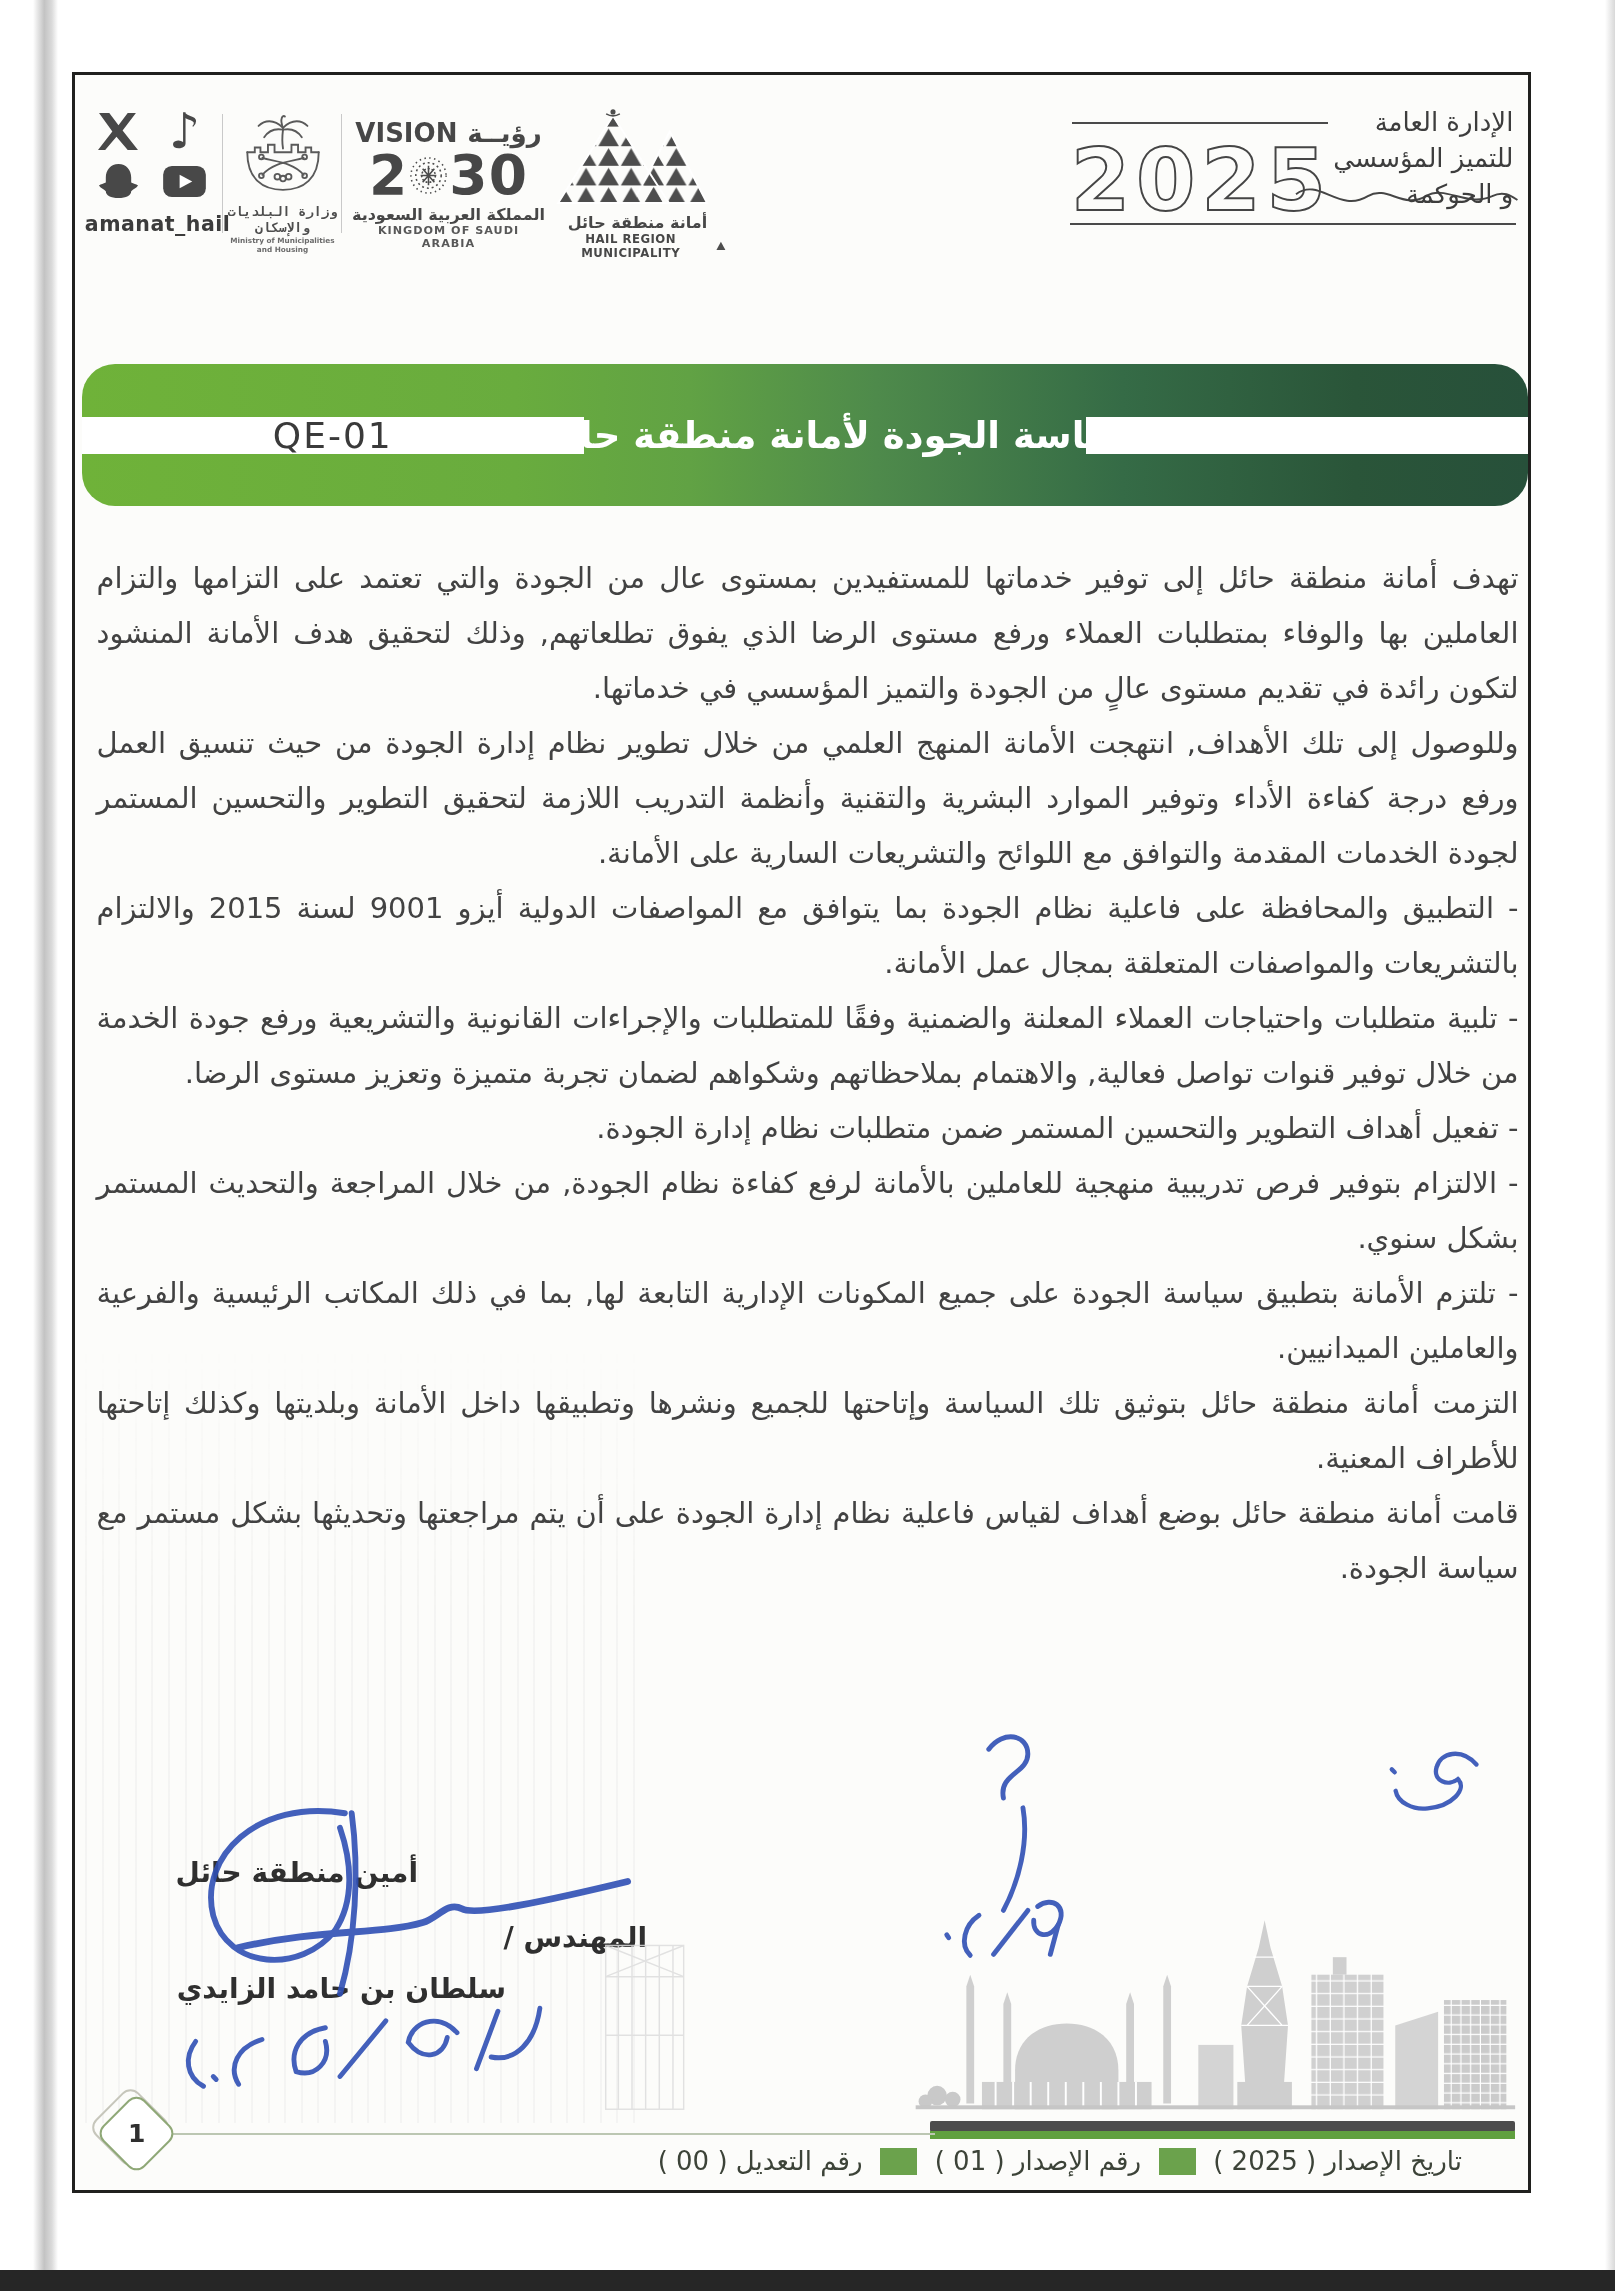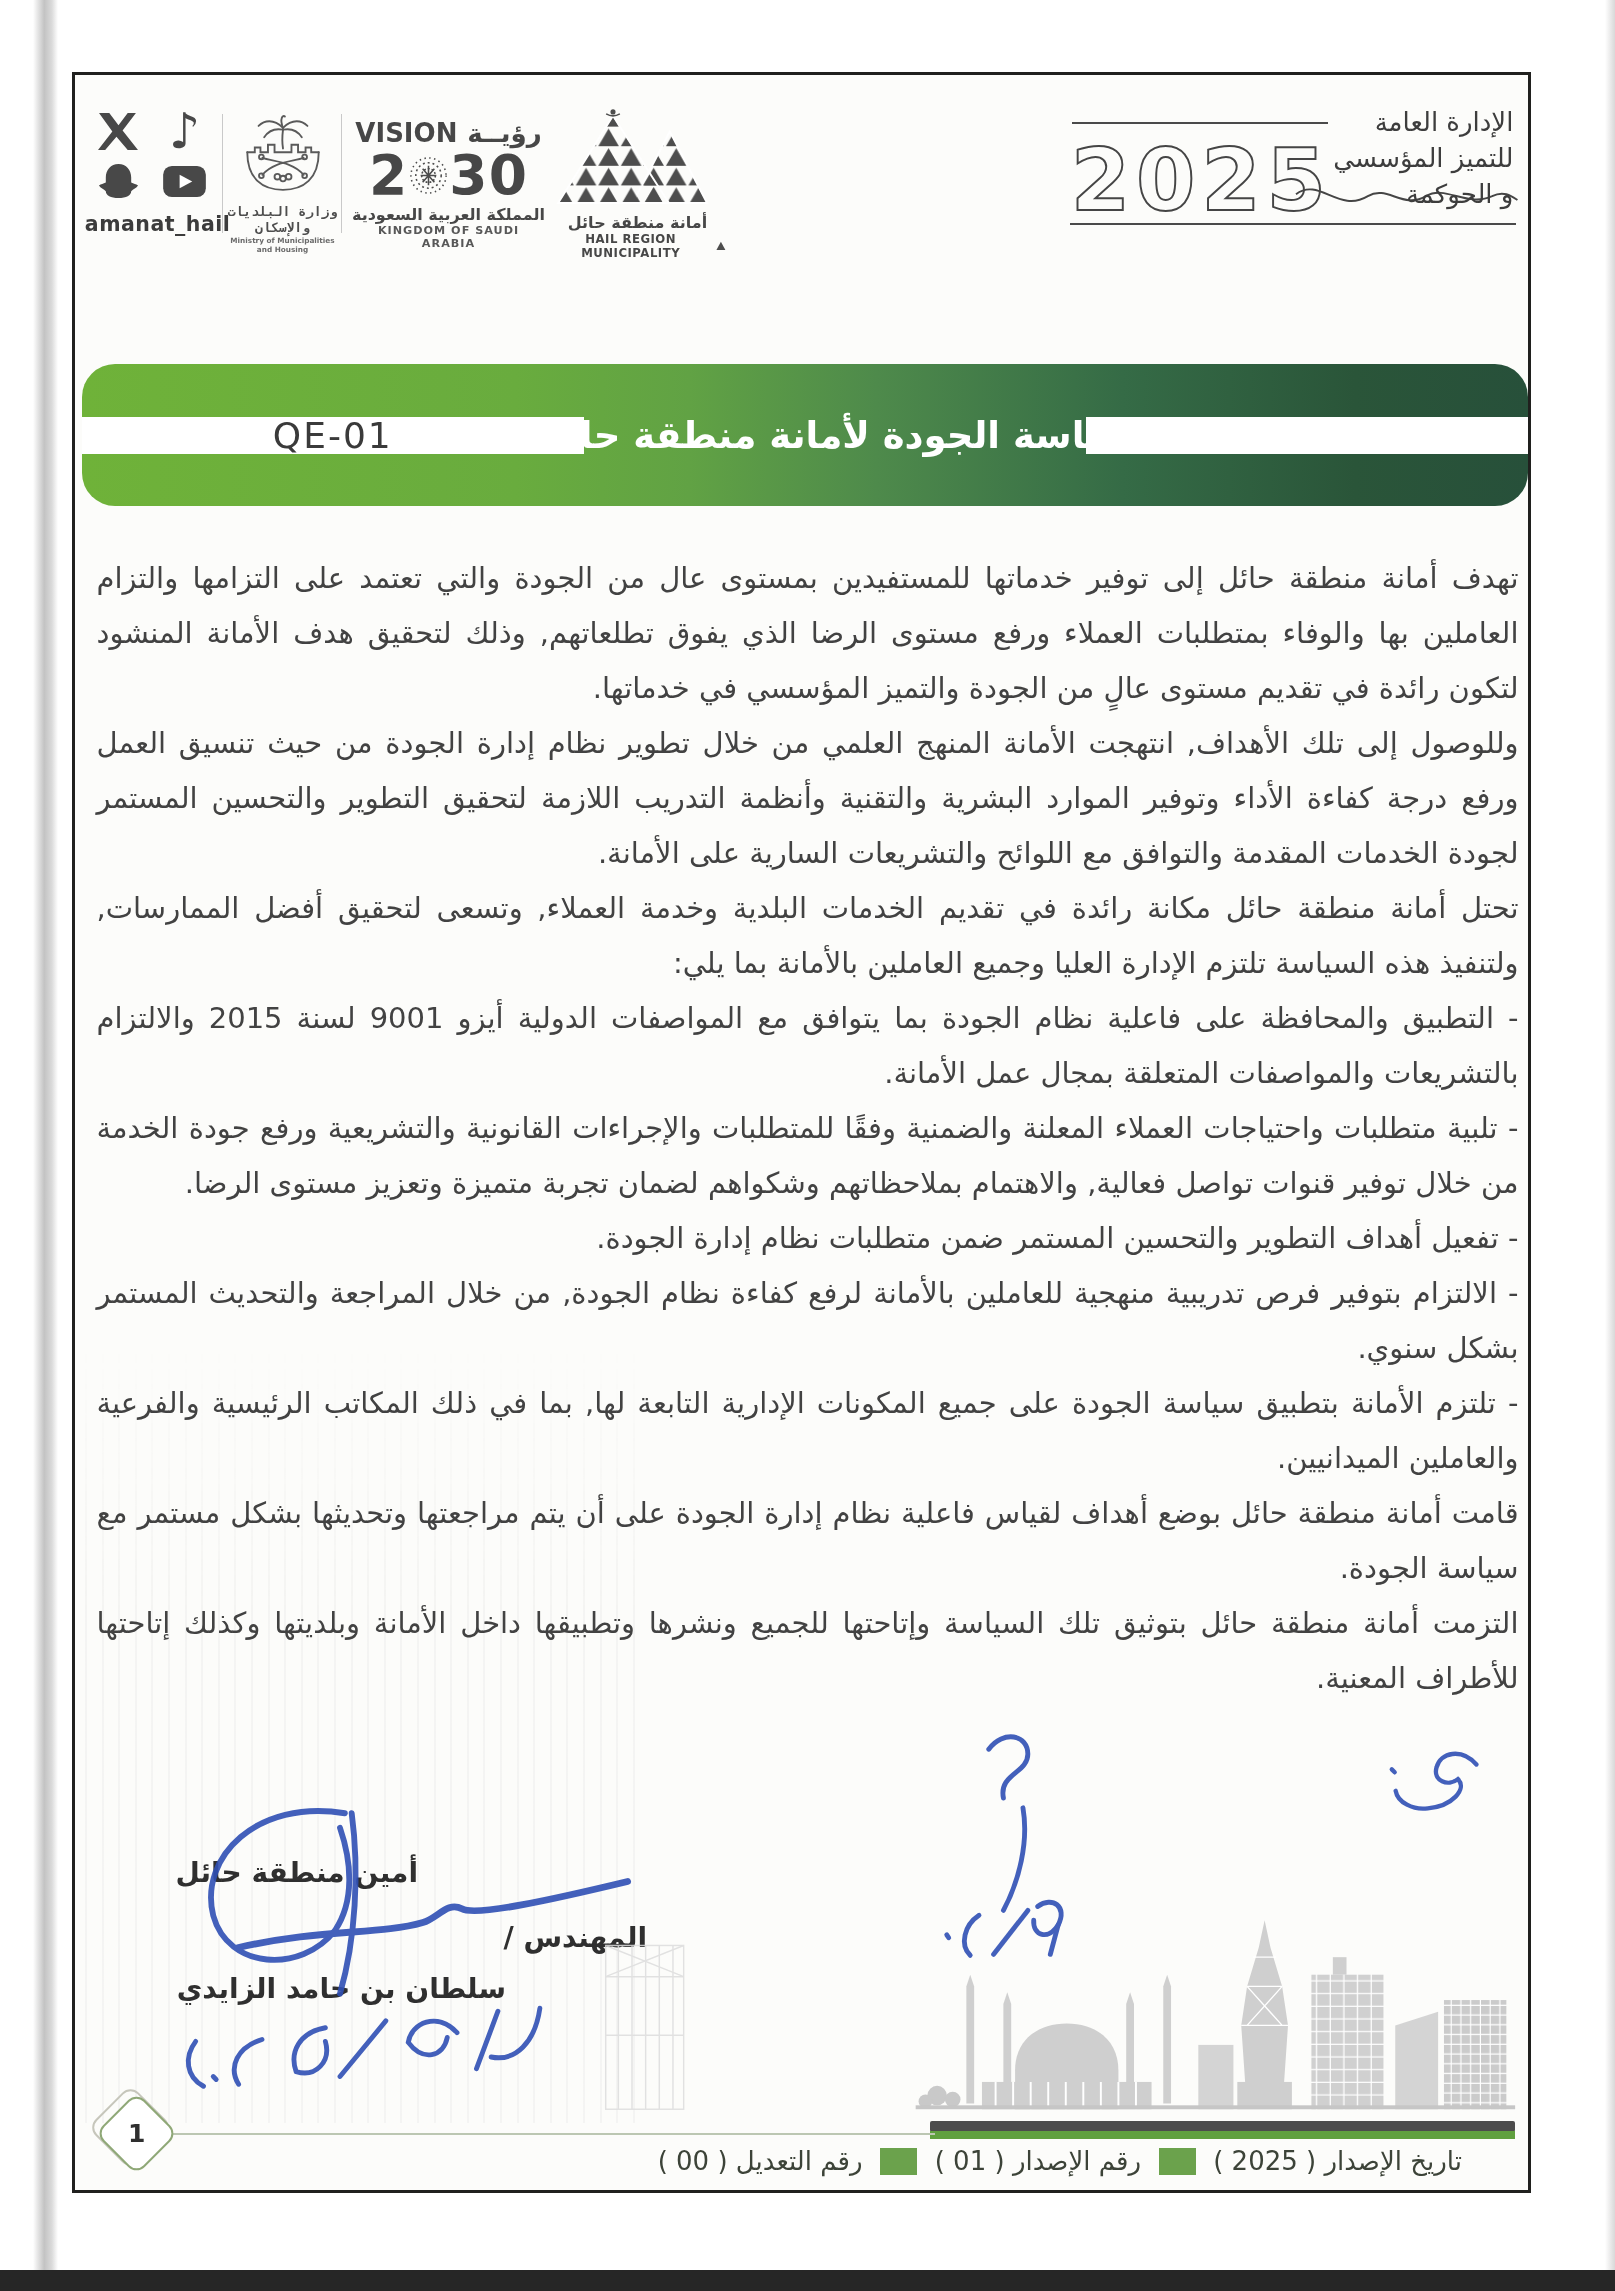--- a/index.html
+++ b/index.html
@@ -190,28 +190,27 @@
       <span class="doc-code">QE-01</span>
     </div>
     <div class="strip strip-right"></div>
     <div class="banner-title">سياسة الجودة لأمانة منطقة حائل</div>
 
     <div class="sketch"></div>
 
     <div class="bodytext">
       <div class="para">تهدف أمانة منطقة حائل إلى توفير خدماتها للمستفيدين بمستوى عال من الجودة والتي تعتمد على التزامها والتزام العاملين بها والوفاء بمتطلبات العملاء ورفع مستوى الرضا الذي يفوق تطلعاتهم, وذلك لتحقيق هدف الأمانة المنشود لتكون رائدة في تقديم مستوى عالٍ من الجودة والتميز المؤسسي في خدماتها.</div>
       <div class="para">وللوصول إلى تلك الأهداف, انتهجت الأمانة المنهج العلمي من خلال تطوير نظام إدارة الجودة من حيث تنسيق العمل ورفع درجة كفاءة الأداء وتوفير الموارد البشرية والتقنية وأنظمة التدريب اللازمة لتحقيق التطوير والتحسين المستمر لجودة الخدمات المقدمة والتوافق مع اللوائح والتشريعات السارية على الأمانة.</div>
-      <div class="para">تحتل أمانة منطقة حائل مكانة رائدة في تقديم الخدمات البلدية وخدمة العملاء, وتسعى لتحقيق أفضل الممارسات, ولتنفيذ هذه السياسة تلتزم الإدارة العليا وجميع العاملين بالأمانة بما يلي:</div>
       <div class="para">- التطبيق والمحافظة على فاعلية نظام الجودة بما يتوافق مع المواصفات الدولية أيزو 9001 لسنة 2015 والالتزام بالتشريعات والمواصفات المتعلقة بمجال عمل الأمانة.</div>
       <div class="para">- تلبية متطلبات واحتياجات العملاء المعلنة والضمنية وفقًا للمتطلبات والإجراءات القانونية والتشريعية ورفع جودة الخدمة من خلال توفير قنوات تواصل فعالية, والاهتمام بملاحظاتهم وشكواهم لضمان تجربة متميزة وتعزيز مستوى الرضا.</div>
       <div class="para">- تفعيل أهداف التطوير والتحسين المستمر ضمن متطلبات نظام إدارة الجودة.</div>
       <div class="para">- الالتزام بتوفير فرص تدريبية منهجية للعاملين بالأمانة لرفع كفاءة نظام الجودة, من خلال المراجعة والتحديث المستمر بشكل سنوي.</div>
       <div class="para">- تلتزم الأمانة بتطبيق سياسة الجودة على جميع المكونات الإدارية التابعة لها, بما في ذلك المكاتب الرئيسية والفرعية والعاملين الميدانيين.</div>
+      <div class="para">التزمت أمانة منطقة حائل بتوثيق تلك السياسة وإتاحتها للجميع ونشرها وتطبيقها داخل الأمانة وبلديتها وكذلك إتاحتها للأطراف المعنية.</div>
       <div class="para">قامت أمانة منطقة حائل بوضع أهداف لقياس فاعلية نظام إدارة الجودة على أن يتم مراجعتها وتحديثها بشكل مستمر مع سياسة الجودة.</div>
-      <div class="para">التزمت أمانة منطقة حائل بتوثيق تلك السياسة وإتاحتها للجميع ونشرها وتطبيقها داخل الأمانة وبلديتها وكذلك إتاحتها للأطراف المعنية.</div>
     </div>
 
     <div class="sig-title">أمين منطقة حائل</div>
     <div class="sig-role">المهندس /</div>
     <div class="sig-name">سلطان بن حامد الزايدي</div>
 
     <svg class="sig-scrawl" width="585" height="312" viewBox="0 0 600 320" fill="none" stroke="#3050b5" stroke-linecap="round" opacity="0.9">
       <path d="M205 30 C115 15 55 75 70 135 C85 190 160 195 195 150 C215 120 212 80 200 45" stroke-width="6"></path>
       <path d="M212 30 C220 90 216 160 200 215" stroke-width="6"></path>
       <path d="M95 168 C180 148 240 155 285 142 C300 138 310 120 325 128 C340 136 420 118 495 100" stroke-width="7"></path>

